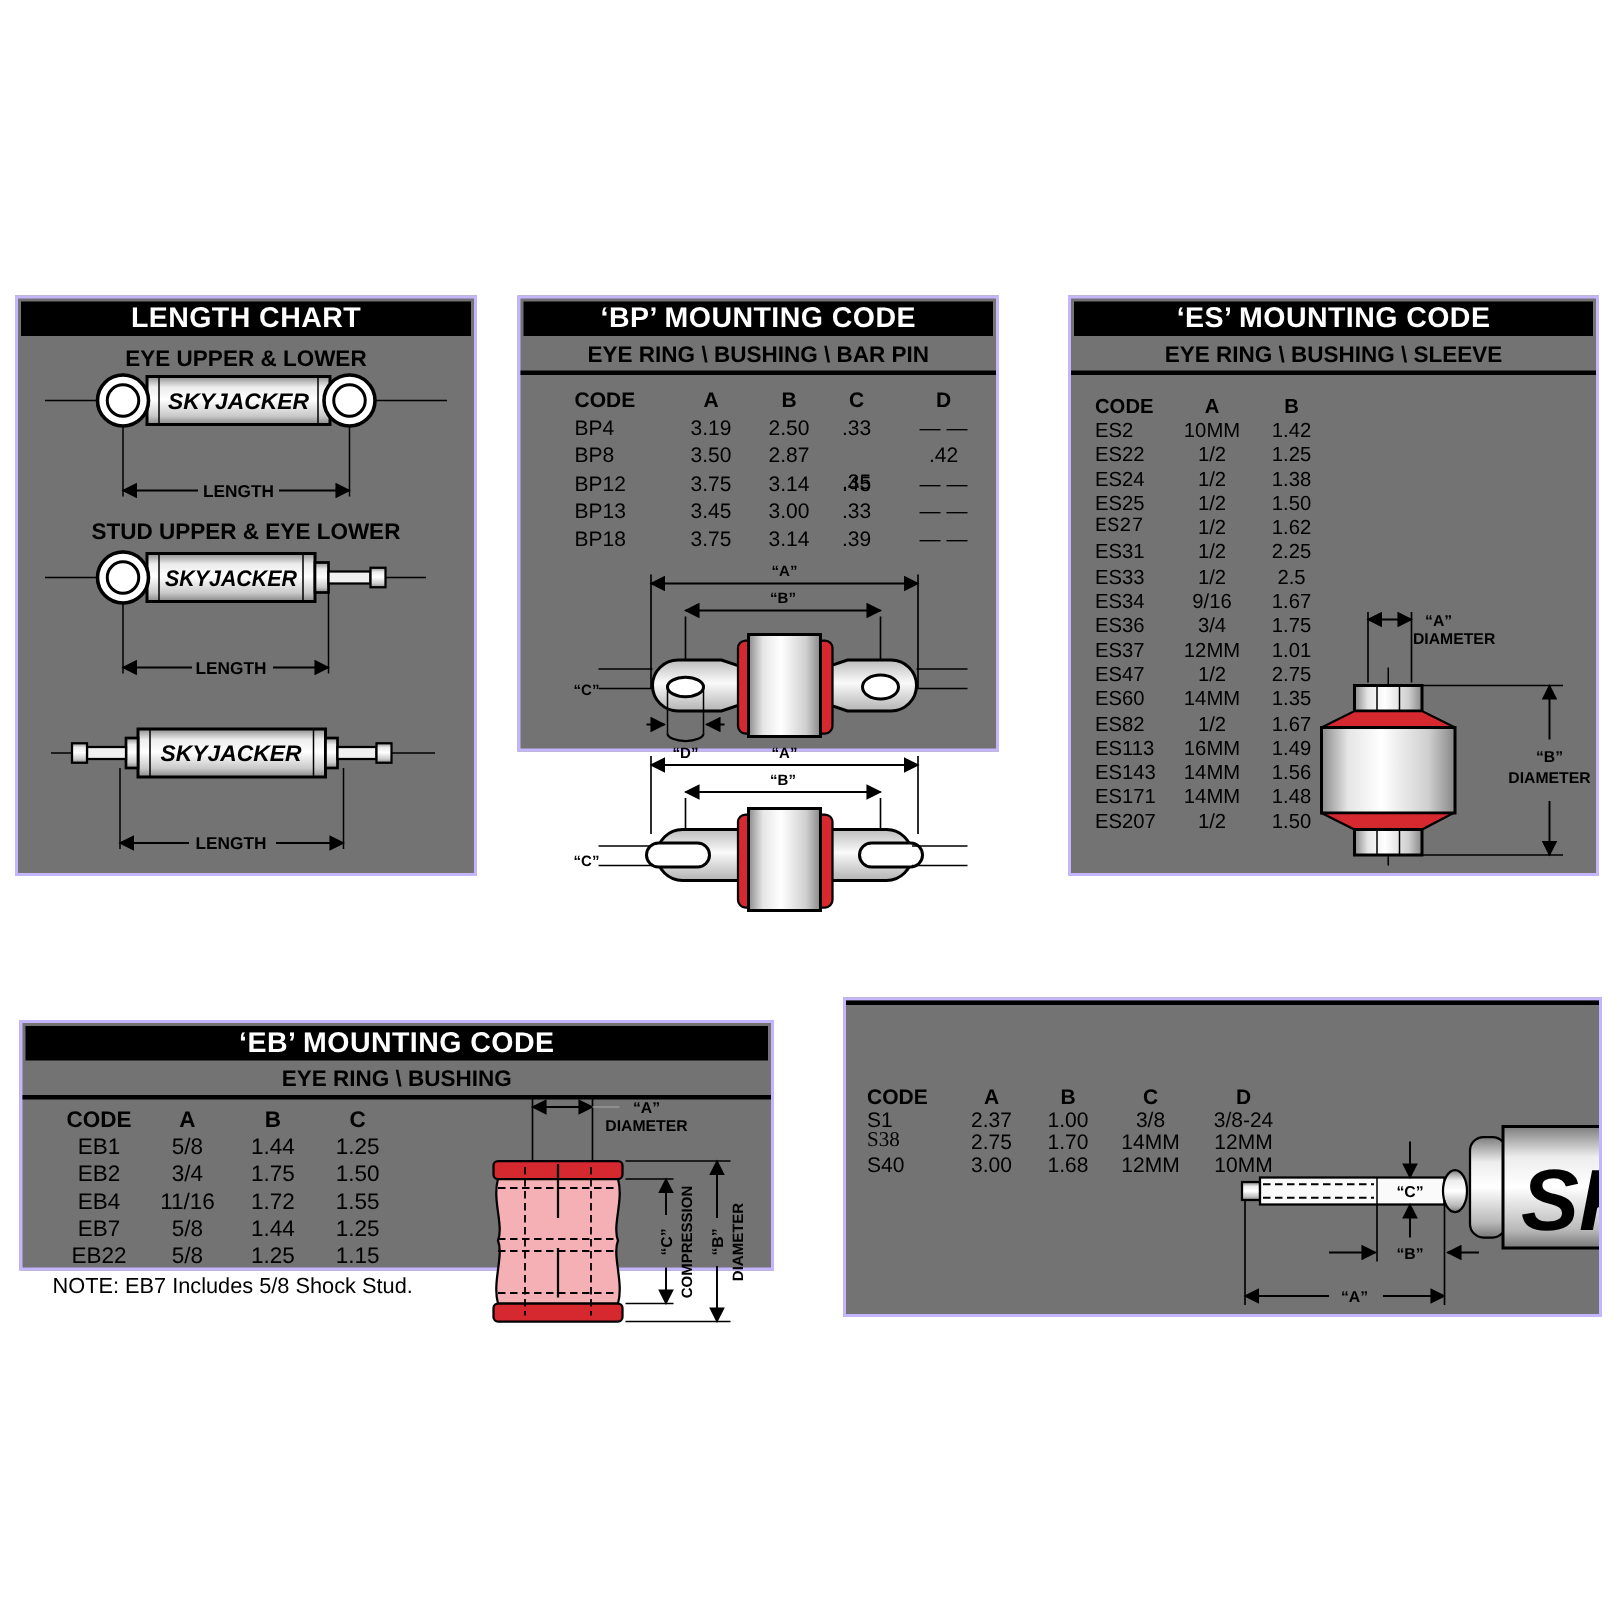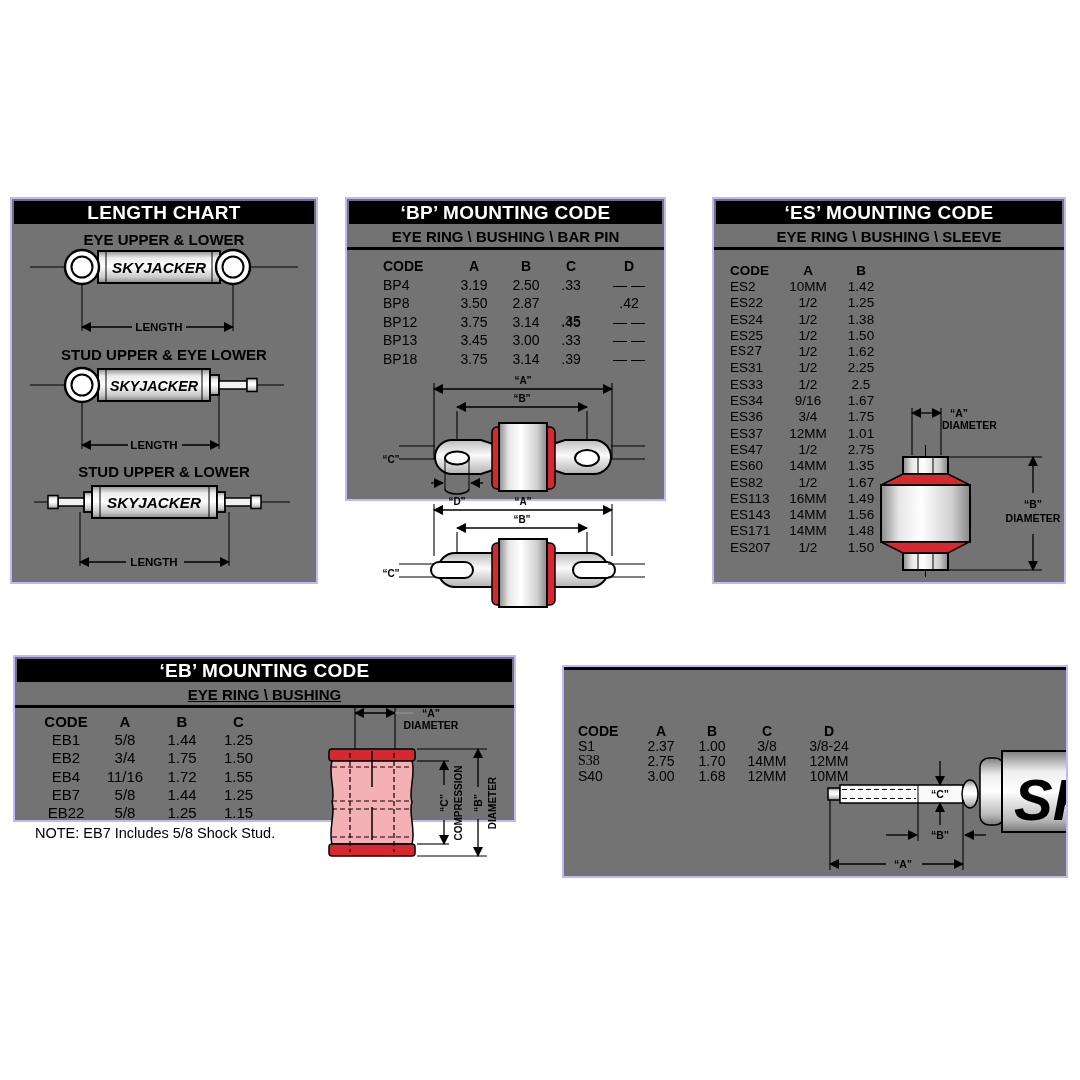--- a/index.html
+++ b/index.html
@@ -84,21 +84,20 @@
       <rect x="205" y="16" width="28" height="8" fill="#f0f0f0" stroke="#000" stroke-width="1.5"></rect>
       <rect x="233" y="13.5" width="10" height="13" fill="url(#mv1)" stroke="#000" stroke-width="1.5"></rect>
       <circle cx="68" cy="20" r="17" fill="#fff" stroke="#000" stroke-width="2.4"></circle>
       <circle cx="68" cy="20" r="10.5" fill="#fff" stroke="#000" stroke-width="2"></circle>
       <text x="140" y="25.5" text-anchor="middle" font-size="15" font-style="italic" fill="#d6292f" textLength="88" lengthAdjust="spacingAndGlyphs">SKYJACKER</text>
       <line class="dim" x1="68" y1="80" x2="114" y2="80" marker-start="url(#ar2)"></line>
       <line class="dim" x1="168" y1="80" x2="205" y2="80" marker-end="url(#ar2)"></line>
       <text x="140" y="84" text-anchor="middle" font-size="11.5">LENGTH</text>
     </svg>
 
-    <div class="sect-title" style="top:264px;">STUD UPPER &amp; LOWER</div>
     <svg style="left:2px;top:283px;" width="300" height="92" viewBox="0 0 300 92">
       <defs>
         <marker id="ar3" viewBox="0 0 10 10" refX="9" refY="5" markerWidth="8" markerHeight="8" orient="auto-start-reverse">
           <path d="M0,0L10,5L0,10z"></path>
         </marker>
       </defs>
       <line class="thin" x1="20" y1="20" x2="276" y2="20"></line>
       <line class="thin" x1="66" y1="30" x2="66" y2="84"></line>
       <line class="thin" x1="215" y1="30" x2="215" y2="84"></line>
       <rect x="78" y="4" width="125" height="32" fill="url(#mv1)" stroke="#000" stroke-width="2"></rect>
@@ -362,21 +361,21 @@
         <line class="thin" x1="53" y1="164" x2="53" y2="181"></line>
       <line class="ext" x1="68" y1="68" x2="162" y2="68"></line>
       <line class="ext" x1="68" y1="181" x2="162" y2="181"></line>
       <line class="dim" x1="153" y1="68" x2="153" y2="104" marker-start="url(#ar5)"></line>
       <line class="dim" x1="153" y1="145" x2="153" y2="181" marker-end="url(#ar5)"></line>
       <text x="153" y="119" text-anchor="middle" font-size="10.5">“B”</text>
       <text x="153" y="133" text-anchor="middle" font-size="10.5">DIAMETER</text>
     </svg>
   </section>
 
-  <section class="panel" style="left:13px;top:655px;width:503px;height:167px;text-decoration:underline;">
+  <section class="panel" style="left:13px;top:680px;width:503px;height:167px;">
     <div class="phead">‘EB’ MOUNTING CODE</div>
     <div class="psub">EYE RING \ BUSHING</div>
     <div class="prule"></div>
 
     <div class="dtable t-eb" style="left:20px;top:55px;">
         <div class="trow head">
           <div class="tcell c" style="width: 62px;">CODE</div>
           <div class="tcell c" style="width: 56px;">A</div>
           <div class="tcell c" style="width: 58px;">B</div>
           <div class="tcell c" style="width: 55px;">C</div>

